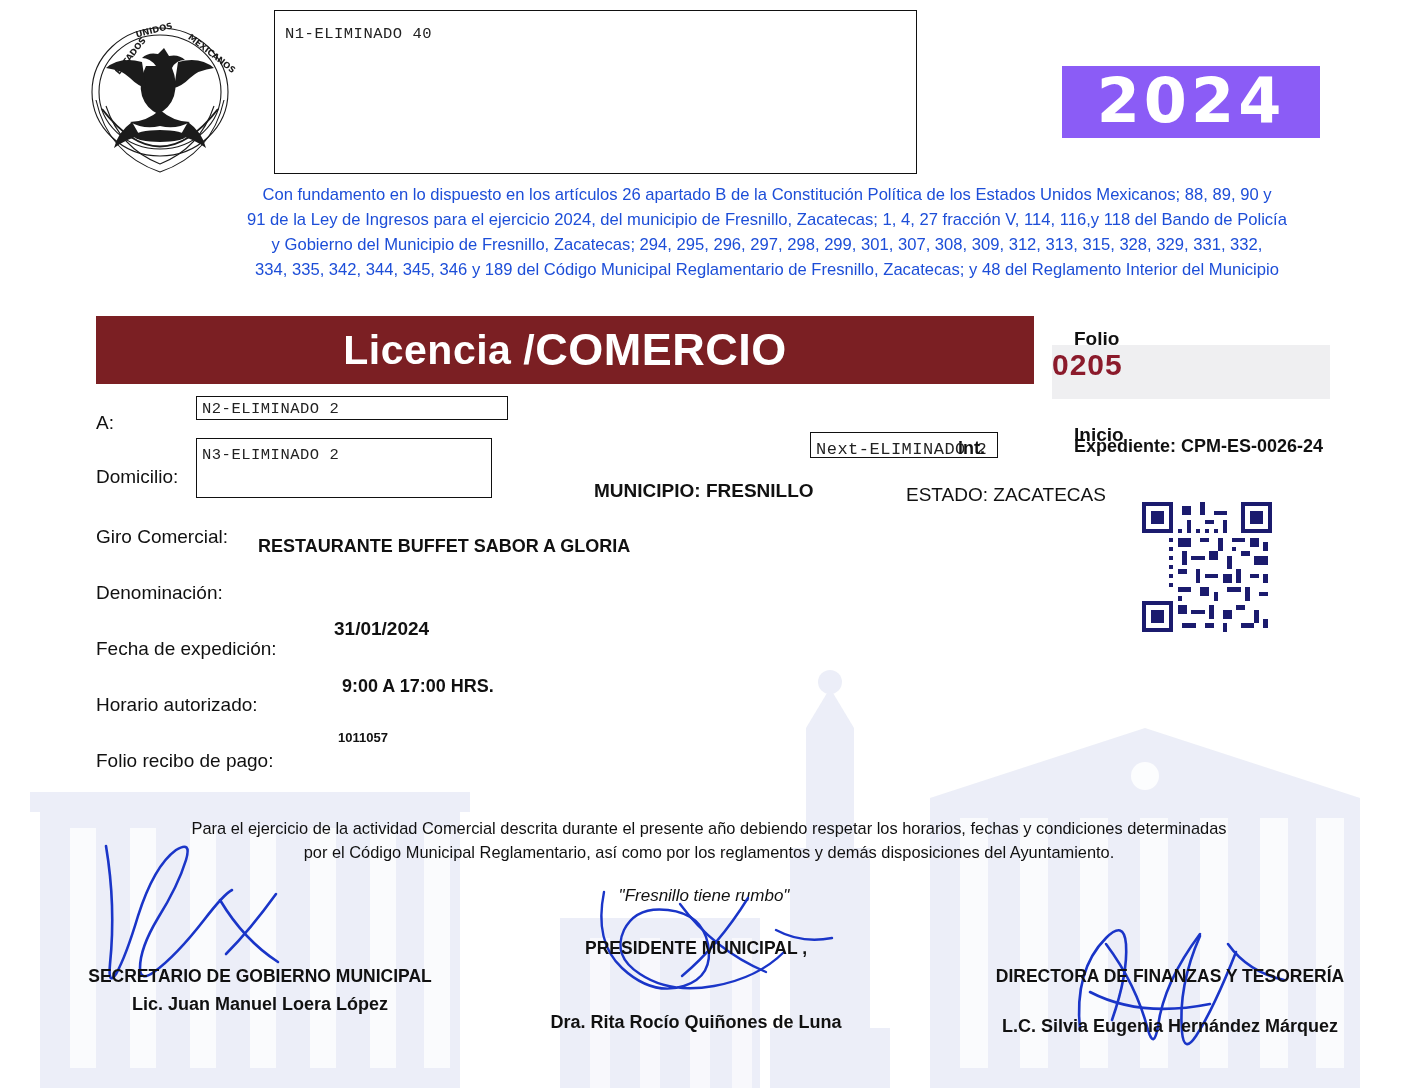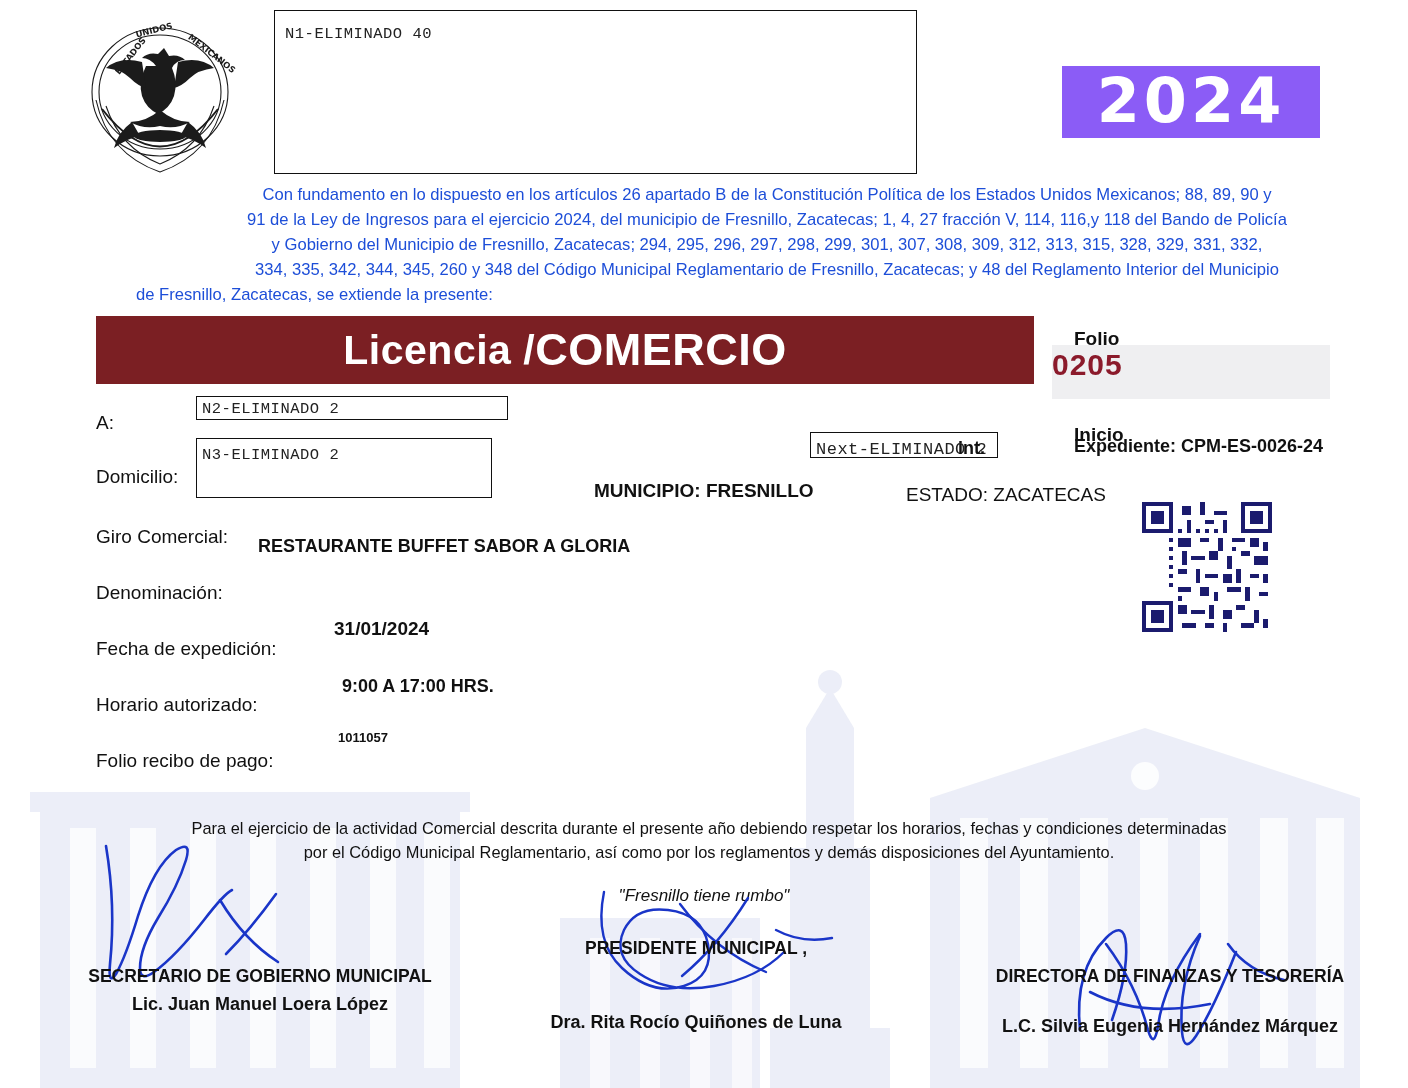--- a/index.html
+++ b/index.html
@@ -319,22 +319,21 @@
   <div class="box-n1">
     <div class="txt">N1-ELIMINADO 40</div>
   </div>
 
   <div class="year-badge">2024</div>
 
   <div class="legal">
     <p>Con fundamento en lo dispuesto en los artículos 26 apartado B de la Constitución Política de los Estados Unidos Mexicanos; 88, 89, 90 y</p>
     <p>91 de la Ley de Ingresos para el ejercicio 2024, del municipio de Fresnillo, Zacatecas; 1, 4, 27 fracción V, 114, 116,y 118 del Bando de Policía</p>
     <p>y Gobierno del Municipio de Fresnillo, Zacatecas; 294, 295, 296, 297, 298, 299, 301, 307, 308, 309, 312, 313, 315, 328, 329, 331, 332,</p>
-    <p>334, 335, 342, 344, 345, 260 y 348 del Código Municipal Reglamentario de Fresnillo, Zacatecas; y 48 del Reglamento Interior del Municipio</p>
-    <p class="last">de Fresnillo, Zacatecas, se extiende la presente:</p>
+    <p>334, 335, 342, 344, 345, 346 y 189 del Código Municipal Reglamentario de Fresnillo, Zacatecas; y 48 del Reglamento Interior del Municipio</p>
   </div>
 
   <div class="title-bar">
     <span class="t1">Licencia /</span>
     <span class="t2">COMERCIO</span>
   </div>
 
   <div class="folio-label">Folio</div>
   <div class="folio-box"></div>
   <div class="folio-value">0205</div>

